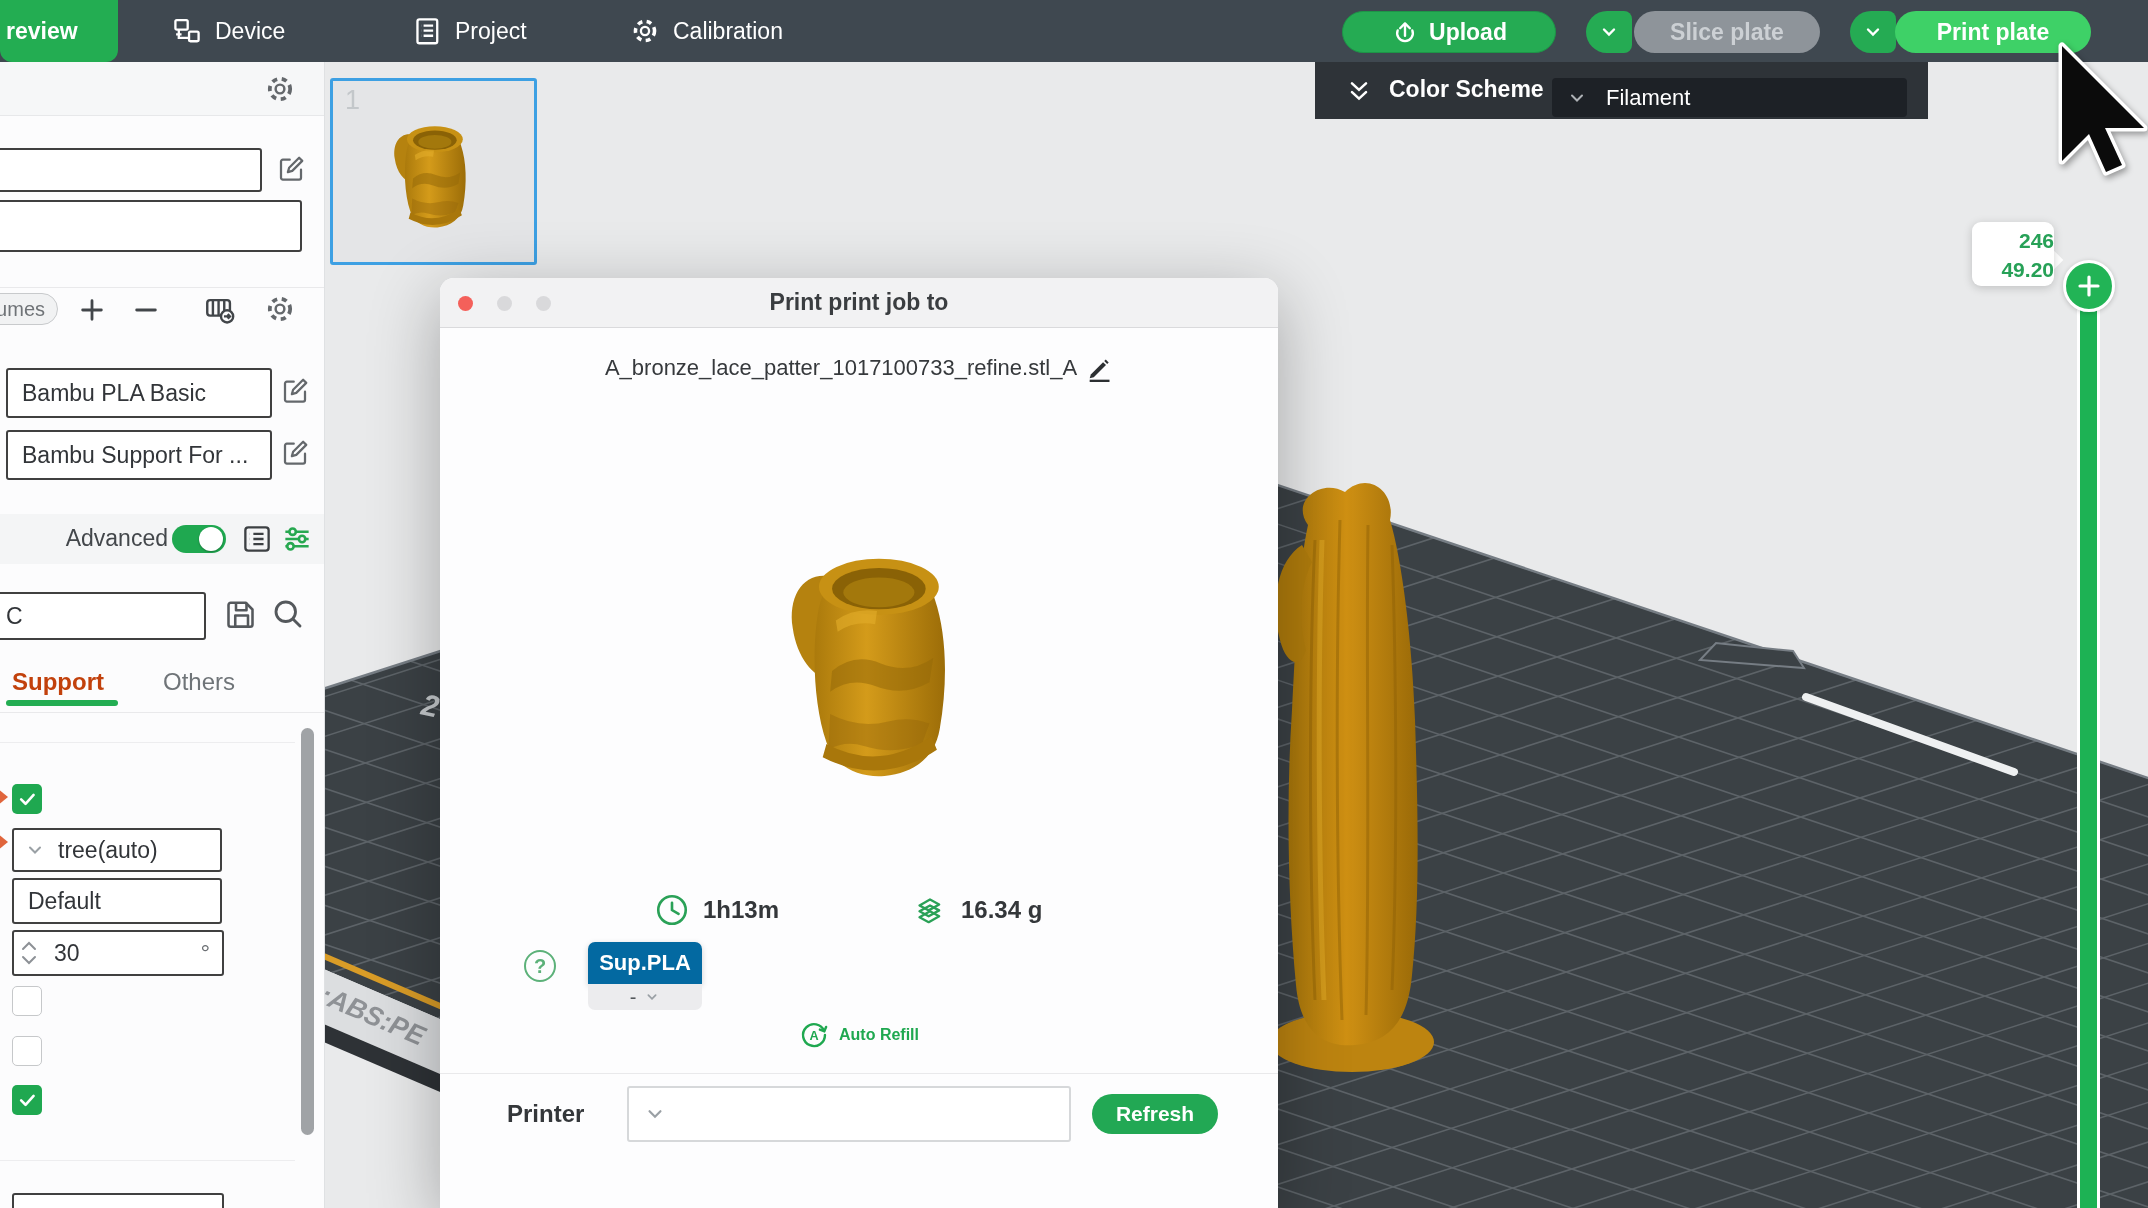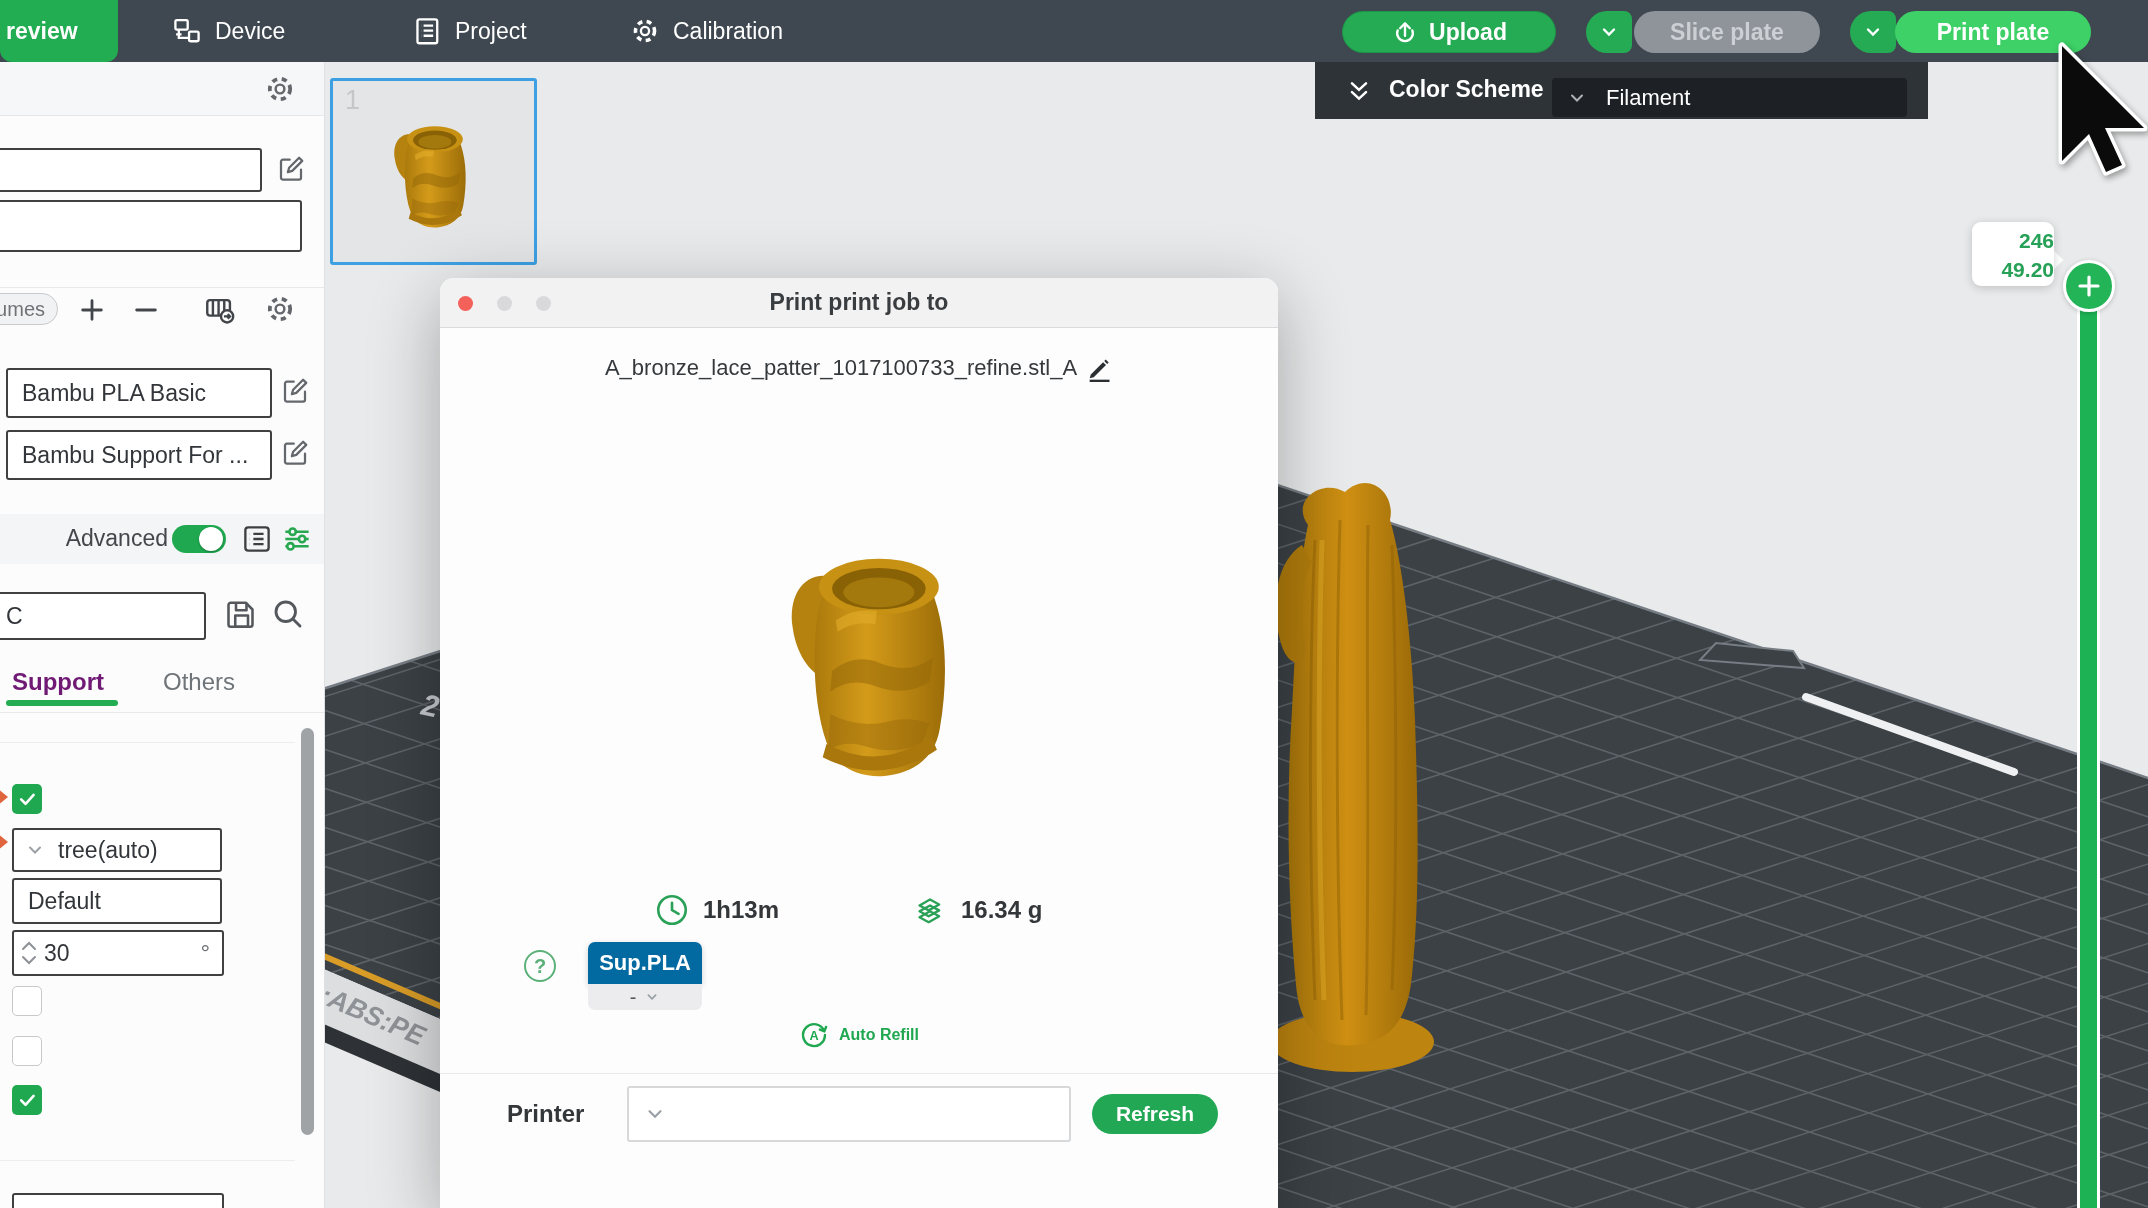--- a/index.html
+++ b/index.html
@@ -360,21 +360,21 @@
     <svg class="abs" style="left:224px;top:534px" width="36" height="36" viewBox="0 0 24 24" fill="none" stroke="#54585c" stroke-width="1.7" stroke-linejoin="round">
       <path d="M4.5 4.5h10l4.5 4.5v10a1.5 1.5 0 0 1-1.5 1.5h-13A1.5 1.5 0 0 1 3 19V6a1.5 1.5 0 0 1 1.5-1.5z"></path>
       <path d="M8 4.5v5h7v-5"></path>
         <rect x="7.5" y="13" width="8.5" height="7.5"></rect>
     </svg>
     <svg class="abs" style="left:270px;top:534px" width="36" height="36" viewBox="0 0 24 24" fill="none" stroke="#54585c" stroke-width="1.9" stroke-linecap="round">
       <circle cx="10.5" cy="10.5" r="6.5"></circle>
         <path d="M15.3 15.3 20 20"></path>
     </svg>
 
-    <span class="abs" style="left:12px;top:606px;font-size:24px;font-weight:700;color:#701a75">Support</span>
+    <span class="abs" style="left:12px;top:606px;font-size:24px;font-weight:700;color:#c2410c">Support</span>
     <div class="abs" style="left:6px;top:638px;width:112px;height:6px;border-radius:3px;background:#23ad52"></div>
     <span class="abs" style="left:163px;top:606px;font-size:24px;color:#6f7478">Others</span>
     <div class="abs divider" style="left:0;top:650px;width:324px"></div>
     <div class="abs divider" style="left:0;top:680px;width:295px;background:#ededef"></div>
 
     <div class="abs caret" style="left:-2px;top:727px"></div>
     <div class="abs green-check" style="left:12px;top:722px">
       <svg width="22" height="22" viewBox="0 0 30 30" fill="none" stroke="#fff" stroke-width="3.5" stroke-linecap="round" stroke-linejoin="round">
           <path d="M7 15.5l6 6 11-12"></path>
         </svg>
@@ -394,21 +394,21 @@
 
     <div class="abs inp" style="left:12px;top:868px;width:212px;height:46px;padding-left:0">
       <div style="width:30px;display:flex;flex-direction:column;align-items:center;gap:4px">
         <svg width="16" height="10" viewBox="0 0 16 10" fill="none" stroke="#8d9196" stroke-width="2" stroke-linecap="round">
             <path d="M2 8l6-6 6 6"></path>
           </svg>
         <svg width="16" height="10" viewBox="0 0 16 10" fill="none" stroke="#8d9196" stroke-width="2" stroke-linecap="round">
             <path d="M2 2l6 6 6-6"></path>
           </svg>
       </div>
-      <span style="margin-left:0">30</span>
+      <span style="margin-left:10px">30</span>
       <span style="position:absolute;right:12px;color:#6b6f73;font-size:24px">°</span>
     </div>
 
     <div class="abs empty-check" style="left:12px;top:924px"></div>
     <div class="abs empty-check" style="left:12px;top:974px"></div>
     <div class="abs green-check" style="left:12px;top:1023px">
       <svg width="22" height="22" viewBox="0 0 30 30" fill="none" stroke="#fff" stroke-width="3.5" stroke-linecap="round" stroke-linejoin="round">
           <path d="M7 15.5l6 6 11-12"></path>
         </svg>
     </div>

